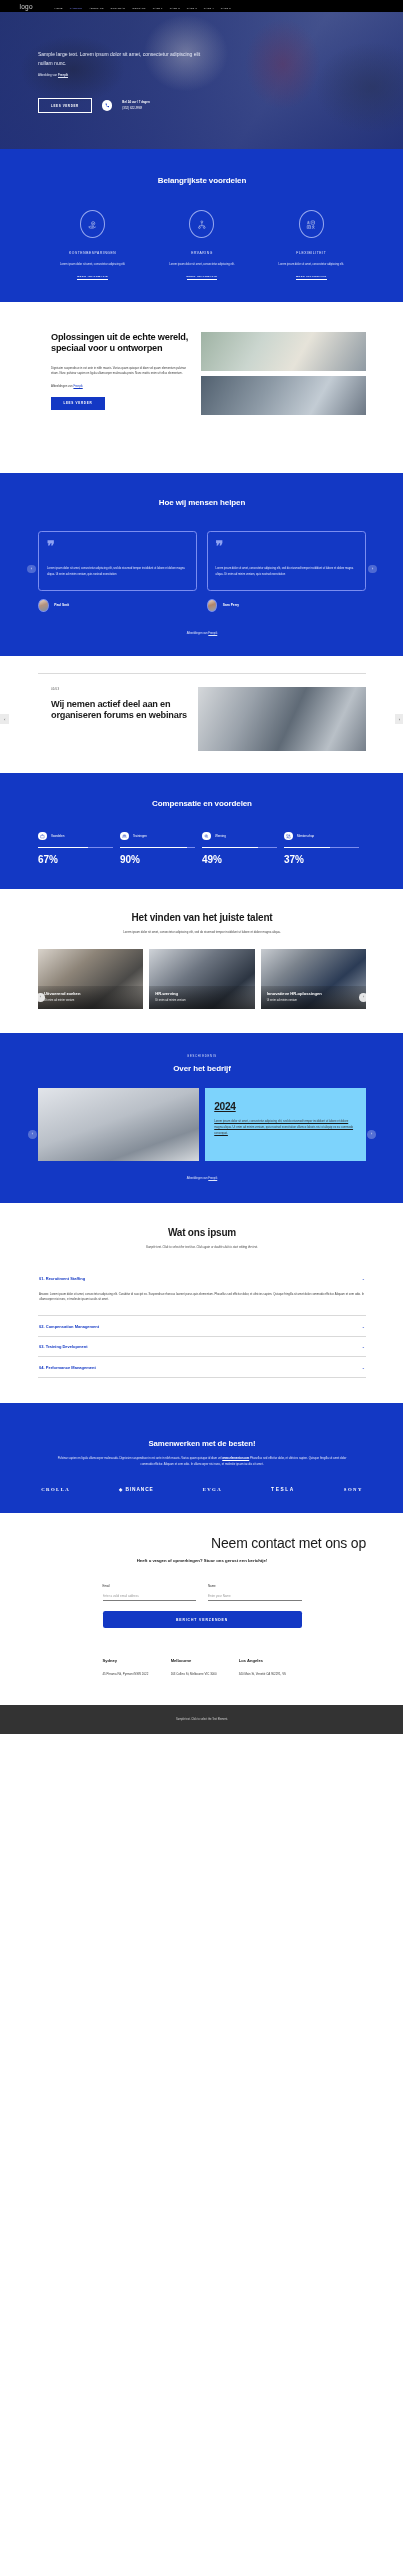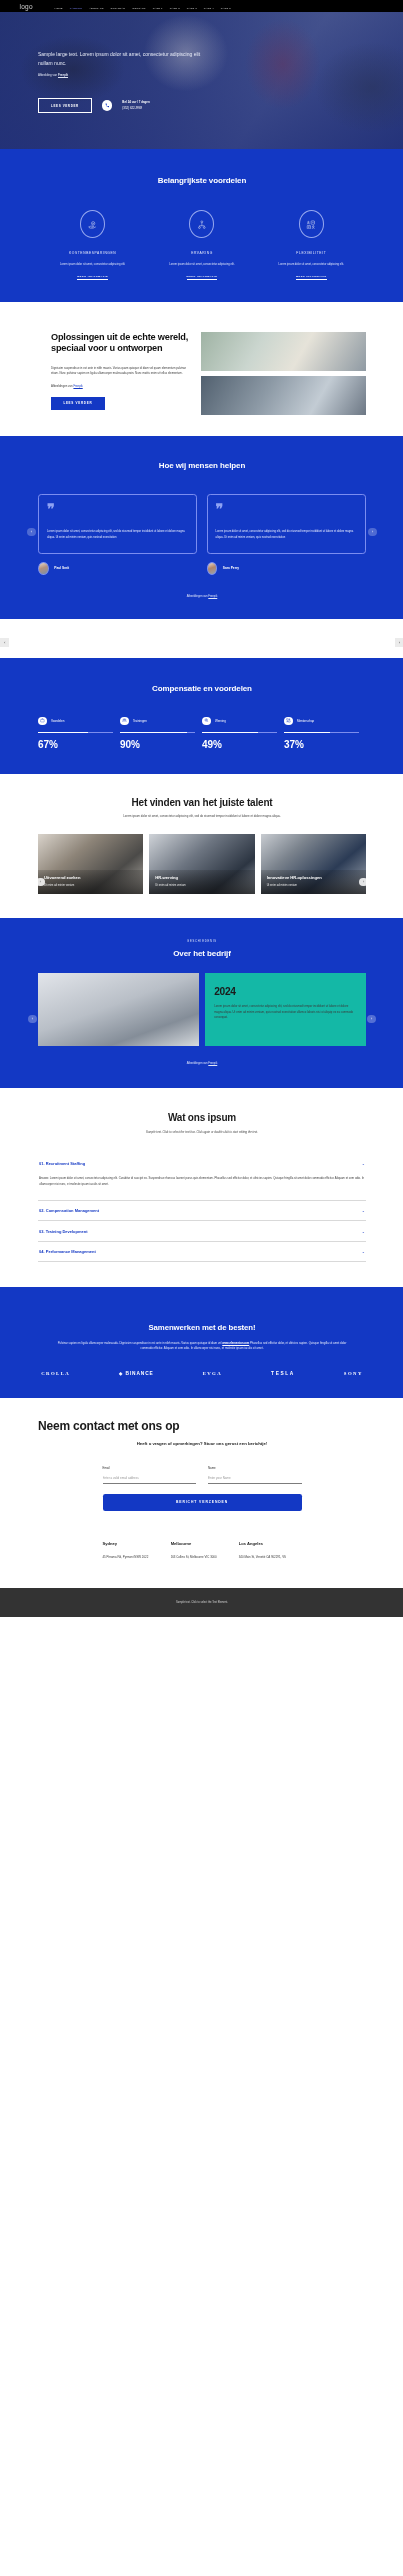--- a/index.html
+++ b/index.html
@@ -101,21 +101,21 @@
   .btn-solid{
     background:#1338c4; color:#fff; border:none; font-size:3px; letter-spacing:0.7px;
     padding:4.8px 12.4px; text-transform:uppercase; font-weight:700; margin-top:8.6px; cursor:pointer;
   }
   .sol-right{ width:52%; display:flex; flex-direction:column; gap:4.8px; }
   .ph { background:#cfd4dd; width:100%; }
   .ph1{height:39px;background:linear-gradient(120deg,#9fb3a4,#cbd6cf 35%,#e6e3d9 60%,#8f9aa3);}
   .ph2{height:39px;background:linear-gradient(120deg,#51606f,#8d9aa6 40%,#c3ccd4 70%,#6c7784);}
 
   
-  .testi { padding:25px 0 21.5px; position:relative; }
+  .testi { padding:25px 0 21.5px; position:relative;margin-top:37px; }
   .testi-grid { display:flex; gap:9.2px; margin-top:24px; }
   .tcard{
     flex:1; border:0.4px solid #7b8df0; border-radius:3.2px; padding:8.6px 8px 12px;
     min-height:50px;
   }
   .quote-mark{ color:#8ea2f3; font-size:14.5px; line-height:.8; font-weight:700; font-family:"Liberation Serif",serif;}
   .tcard p{ color:#e4eaff; font-size:2.7px; line-height:2.1; margin-top:14px; }
   .tpeople{ display:flex; gap:9.2px; margin-top:8px; }
   .tp{ flex:1; display:flex; align-items:center; gap:5.4px; }
   .avatar{
@@ -179,21 +179,21 @@
   }
   .card-t{ color:#fff; font-size:4.1px; font-weight:700; }
   .card-s{ color:#e7e7e7; font-size:2.7px; margin-top:3.8px; }
 
   
   .about{ padding:21.5px 0 22.6px; position:relative; }
   .eyebrow{ text-align:center; color:#dfe5fa; font-size:2.7px; letter-spacing:0.8px; text-transform:uppercase; }
   .about-h{ text-align:center; color:#fff; font-size:8px; font-weight:700; margin-top:6.5px; letter-spacing:-0.1px; }
   .about-row{ display:flex; gap:5.4px; margin-top:15px; }
   .ph4{ width:50%; height:73px; background:linear-gradient(160deg,#e2e5ea,#b9bfc7 45%,#848d98 75%,#d6dade); }
-  .about-card{ width:50%; background:#14b8a6; padding:13px 9.7px; }
+  .about-card{ width:50%; background:#7dd3fc; padding:13px 9.7px;text-decoration:underline; }
   .year{ font-size:10.2px; font-weight:700; letter-spacing:-0.3px; }
   .about-p{ font-size:2.8px; line-height:2.05; color:#3a3a3a; margin-top:7px; }
   .about-credit{ text-align:center; color:#dfe5fa; font-size:2.7px; margin-top:16px; }
   .warrow{
     position:absolute; top:57%; width:8.6px;height:8.6px;border-radius:50%;
     background:rgba(255,255,255,.28); color:#fff; display:flex;align-items:center;
     justify-content:center; font-size:3.8px; cursor:pointer;
   }
   .warrow.l{ left:28px; } .warrow.r{ right:28px; }
 
@@ -215,21 +215,21 @@
   .part-h{ text-align:center; color:#fff; font-size:7.8px; font-weight:700; letter-spacing:-0.1px;margin-top:12px; }
   .part-p{ text-align:center; color:#e3e8fb; font-size:2.8px; line-height:2; margin:8.6px auto 0; max-width:301px; }
   .part-p a{ color:#fff; text-decoration:underline; font-weight:700; }
   .logos{ display:flex; align-items:center; justify-content:space-between; margin-top:19.4px; padding:0 3.2px; }
   .brand{ color:#fff; font-size:4.8px; letter-spacing:0.9px; font-weight:700; display:flex; align-items:center; gap:2.2px; }
   .brand.sans{ font-family:"Liberation Sans",sans-serif; }
   .brand.serif{ font-family:"Liberation Serif",serif; letter-spacing:1.4px; }
 
   
   .contact{ padding:21.5px 0 27px; }
-  .contact-h{ text-align:left; font-size:12px; font-weight:700; letter-spacing:-0.2px; }
+  .contact-h{ text-align:right; font-size:14px; font-weight:400; letter-spacing:-0.2px; }
   .contact-s{ text-align:center; font-size:4.3px; font-weight:700; line-height:1.65; margin:6.5px auto 0; max-width:210px; }
   .form{ max-width:199px; margin:19.4px auto 0; }
   .frow{ display:flex; gap:12px; }
   .field{ flex:1; }
   .flabel{ font-size:2.9px; color:#333; }
   .finput{
     width:100%; border:none; border-bottom:0.5px solid #7c7c7c; background:transparent;
     font-size:3px; color:#222; padding:6px 0 2.7px; font-family:"Liberation Sans",sans-serif;
     outline:none;
   }
@@ -383,20 +383,32 @@
     </div>
     <div class="testi-credit">
       <span>Afbeeldingen van </span><a href="#">Freepik</a>
     </div>
   </div>
   <div class="arrow l">‹</div>
   <div class="arrow r">›</div>
 </section>
 
 <section class="forums">
+  <div class="wrap">
+    <div class="rule"></div>
+    <div class="forum-row">
+      <div class="forum-left">
+        <div class="counter">01/03</div>
+        <h2 class="forum-h">Wij nemen actief deel aan en organiseren forums en webinars</h2>
+      </div>
+      <div class="forum-right">
+        <div class="ph3"></div>
+      </div>
+    </div>
+  </div>
   <div class="garrow l">‹</div>
   <div class="garrow r">›</div>
 </section>
 
 <section class="blue stats">
   <div class="wrap">
     <h2 class="sec-title-w">Compensatie en voordelen</h2>
     <div class="stat-grid">
       <div class="stat">
         <div class="stat-head">

